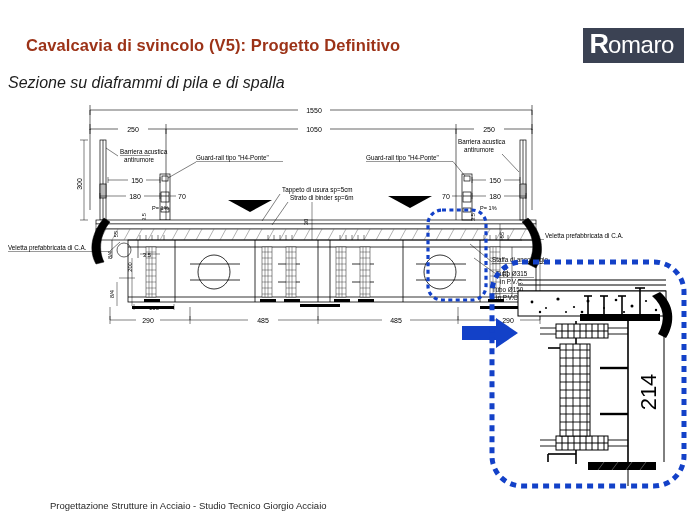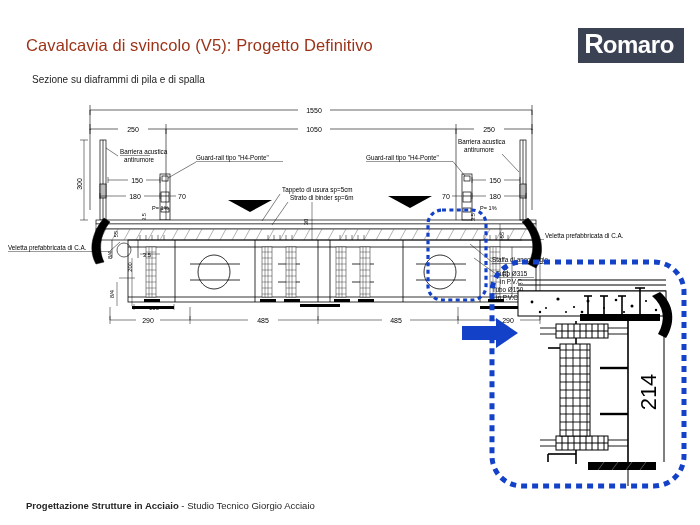--- a/index.html
+++ b/index.html
@@ -7,48 +7,48 @@
     width:700px;height:525px;overflow:hidden;position:relative;
     background:#ffffff;
     font-family:"Liberation Sans", sans-serif;
     color:#000;
   }
   .slide{position:absolute;inset:0;}
 
   
   .title{
     position:absolute;left:26px;top:36px;
-    font-size:16.5px;font-weight:normal;color:#9C3318;
+    font-size:16.5px;font-weight:bold;color:#9C3318;
     letter-spacing:.1px;white-space:nowrap;
   }
   .subtitle{
-    position:absolute;left:32px;top:74px;
-    font-size:10px;color:#1d1d1d;white-space:nowrap;
+    position:absolute;left:8px;top:74px;
+    font-size:16px;color:#1d1d1d;white-space:nowrap;font-style:italic;
   }
   .logo{
     position:absolute;right:16px;top:28px;
     background:#3B4253;
     padding:3px 10px 5px 6px;
     display:flex;align-items:baseline;
   }
   .logo .lr{
     color:#fff;font-size:27px;font-weight:bold;line-height:1;
     font-family:"Liberation Sans", sans-serif;letter-spacing:-1px;
   }
   .logo .lrest{
-    color:#fff;font-size:24px;font-weight:bold;line-height:1;
+    color:#fff;font-size:24px;font-weight:normal;line-height:1;
     letter-spacing:-.4px;
   }
 
   
   .footer{
     position:absolute;left:26px;bottom:14px;
     font-size:9.5px;color:#262626;white-space:nowrap;
   }
-  .footer b{font-weight:bold;}
+  .footer b{font-weight:normal;margin-left:24px;}
 
   
   .cad{position:absolute;left:0;top:92px;width:700px;height:330px;}
   .cad svg{display:block;}
 
   
   .detail{position:absolute;left:488px;top:258px;width:200px;height:232px;}
   .detail svg{display:block;}
 
   .arrow{position:absolute;left:460px;top:316px;width:60px;height:34px;}

